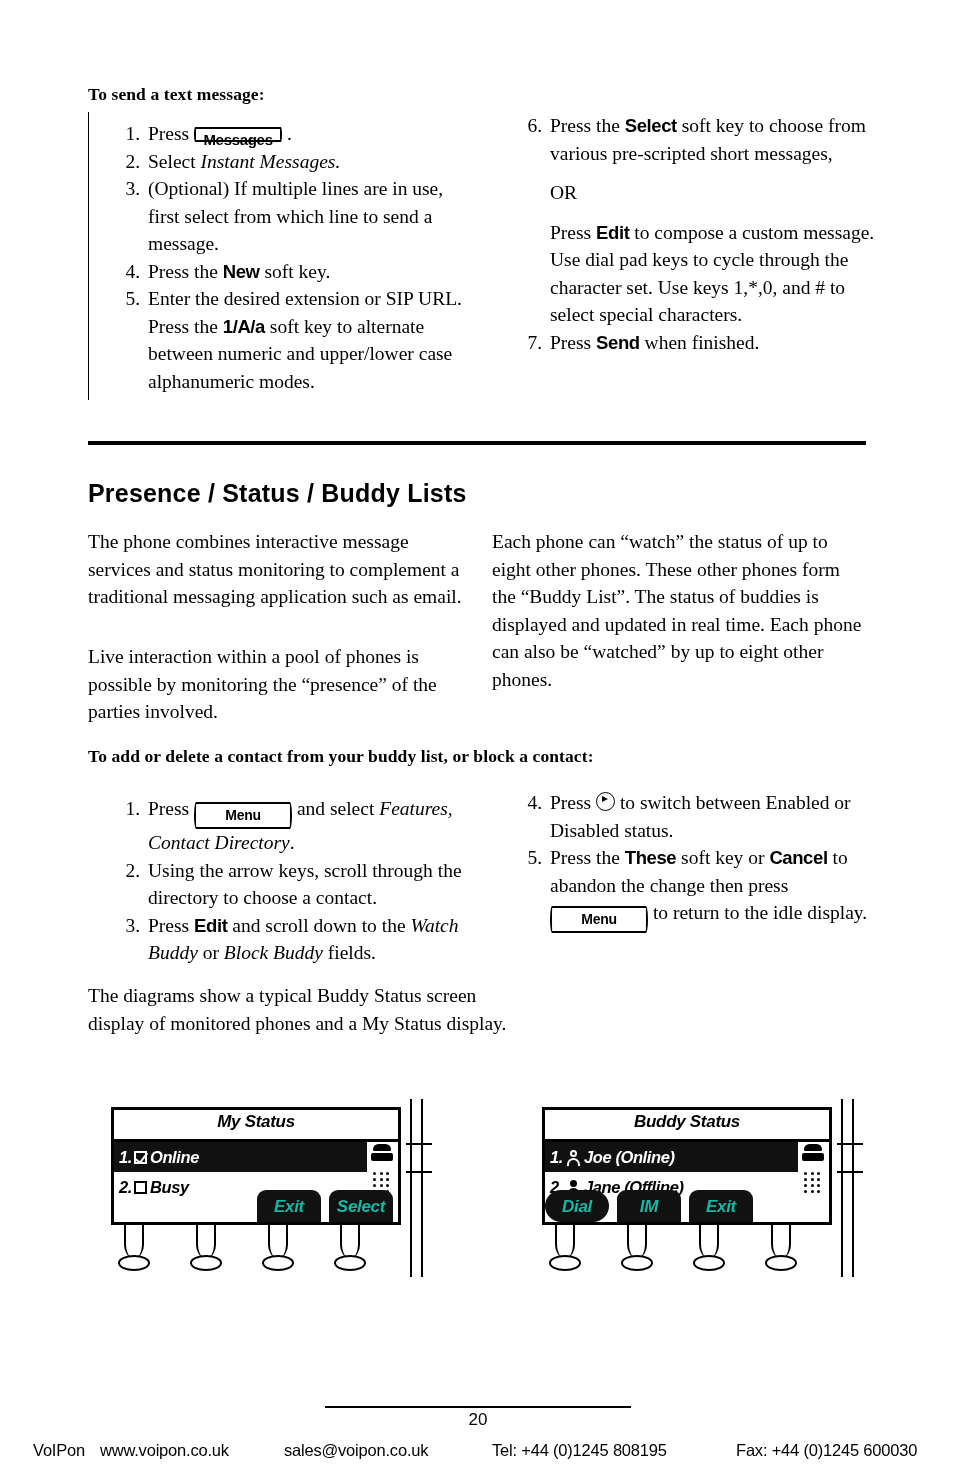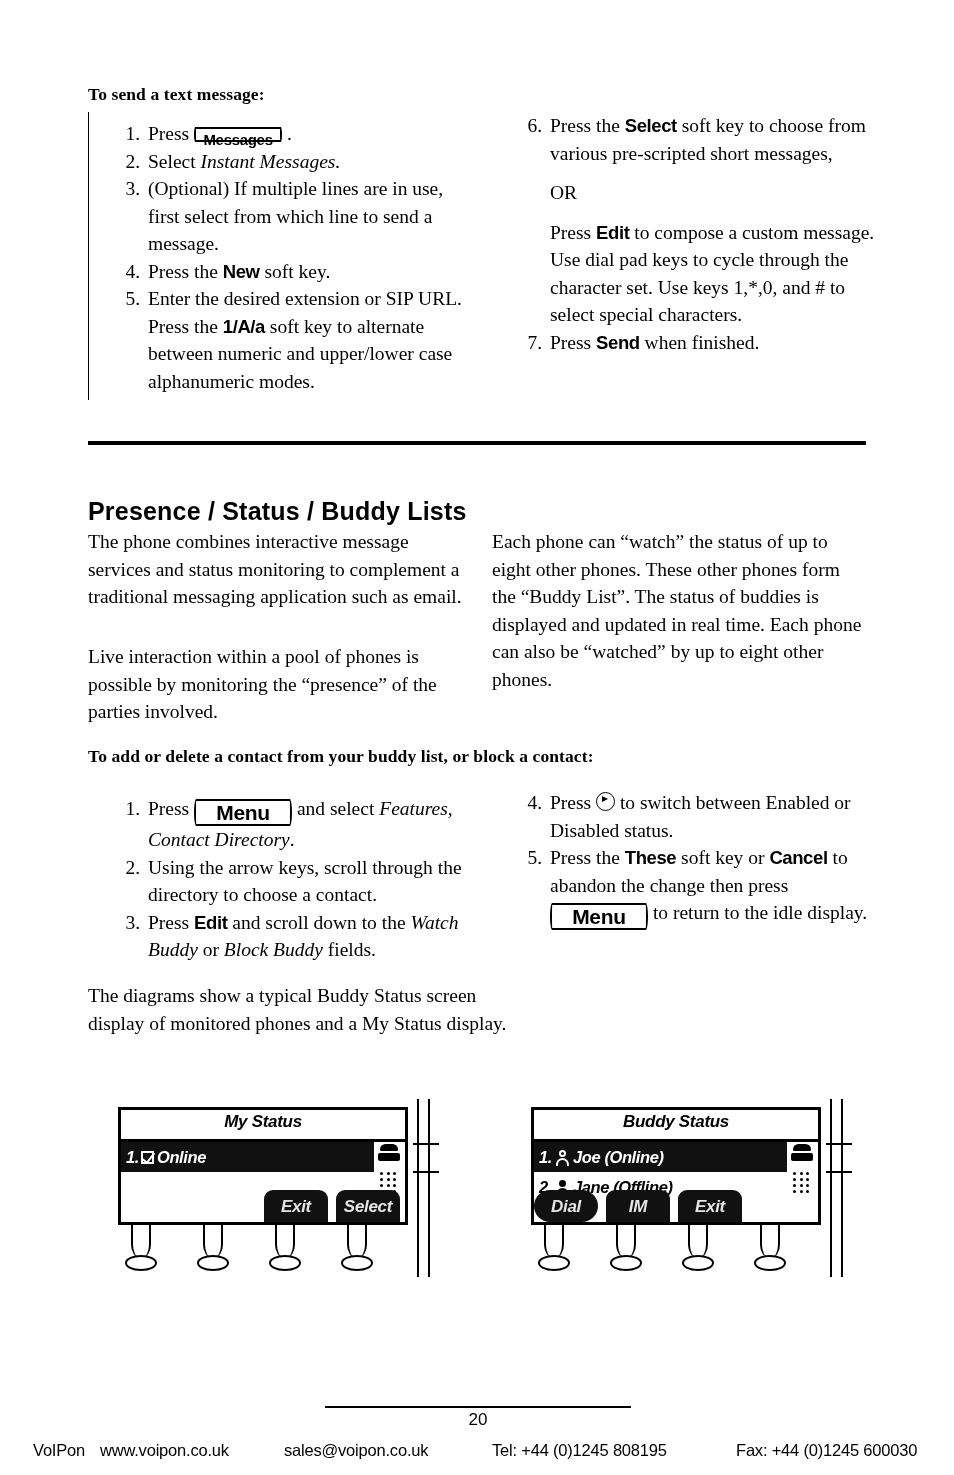--- a/index.html
+++ b/index.html
@@ -67,21 +67,21 @@
     border: 2.3px solid #000;
     border-radius: 3px / 18px;
     text-align: center;
     background: #fff;
     font-family: "Liberation Sans", "DejaVu Sans", sans-serif;
     font-weight: bold;
     letter-spacing: -0.3px;
     color: #000;
   }
   .hwkey.messages { width: 88px; height: 15px; line-height: 21px; font-size: 15px; }
-  .hwkey.menu     { width: 98px; height: 27px; line-height: 23px; font-size: 21px; }
+  .hwkey.menu     { width: 98px; height: 27px; line-height: 23px; font-size: 14px; }
 
   
   .circkey {
     display: inline-block;
     width: 17px; height: 17px;
     border: 1.9px solid #000;
     border-radius: 50%;
     position: relative;
     vertical-align: -2px;
   }
@@ -204,21 +204,21 @@
     position: absolute;
     left: 0; right: 0; bottom: 0;
     height: 33px;
   }
   .softkey {
     position: absolute;
     bottom: 0;
     width: 64px; height: 32px;
     background: #111;
     border-radius: 9px 9px 0 0;
-    color: #e5e5e5;
+    color: #14b8a6;
     text-align: center;
     line-height: 34px;
     font-family: "Liberation Sans", "DejaVu Sans", sans-serif;
     font-weight: bold;
     font-size: 17px;
     font-style: italic;
     letter-spacing: -0.3px;
   }
 
   .icon-phone {
@@ -357,21 +357,21 @@
     </div>
 
     <div class="li">
       <span class="num">7.</span>
       <span>Press </span><span class="sk">Send</span><span> when finished.</span>
     </div>
   </div>
 
   <div class="hrule" style="left:88px;top:441px;width:778px;height:3.6px;"></div>
 
-  <div class="section-title" style="left:88px;top:479px;margin-top:18px;">Presence / Status / Buddy Lists</div>
+  <div class="section-title" style="left:88px;top:479px;">Presence / Status / Buddy Lists</div>
 
   <div class="serif body-txt" style="position:absolute;left:88px;top:528px;width:374px;">The phone combines interactive message services and status monitoring to complement a traditional messaging application such as email.</div>
 
   <div class="serif body-txt" style="position:absolute;left:88px;top:643px;width:374px;">Live interaction within a pool of phones is possible by monitoring the “presence” of the parties involved.</div>
 
   <div class="serif body-txt" style="position:absolute;left:492px;top:528px;width:374px;">Each phone can “watch” the status of up to eight other phones.  These other phones form the “Buddy List”.  The status of buddies is displayed and updated in real time.  Each phone can also be “watched” by up to eight other phones.</div>
 
   <div class="h-bold serif" style="position:absolute;left:88px;top:746px;">To add or delete a contact from your buddy list, or block a contact:</div>
 
   <div class="olist serif body-txt" style="left:110px;top:795px;width:370px;">
@@ -400,30 +400,33 @@
     </div>
 
     <div class="li">
       <span class="num">5.</span>
       <span>Press the </span><span class="sk">These</span><span> soft key or </span><span class="sk">Cancel</span><span> to abandon the change then press </span><span class="hwkey menu">Menu</span><span> to return to the idle display.</span>
     </div>
   </div>
 
   <div class="serif body-txt" style="position:absolute;left:88px;top:982px;width:440px;">The diagrams show a typical Buddy Status screen display of monitored phones and a My Status display.</div>
 
-  <div class="phone-fig" style="left:110px;top:1107px;">
+  <div class="phone-fig" style="left:103px;top:1107px;">
 
     <div class="lcd">
       <div class="lcd-title">My Status</div>
       <div class="lcd-sep"></div>
 
       <div class="lcd-row r1">
         <span class="row-idx">1.</span><span class="chk on"></span><span>Online</span>
       </div>
 
+      <div class="lcd-row r2">
+        <span class="row-idx">2.</span><span class="chk"></span><span>Busy</span>
+      </div>
 
       <div class="icon-phone">
         <div class="handset"></div>
           <div class="base"></div>
       </div>
       <div class="icon-keypad">
         <i></i>
           <i></i>
           <i></i>
           <i></i>
@@ -461,21 +464,21 @@
       </div>
 
     <div class="edge-lines" style="left:303px;top:-8px;width:26px;height:178px;">
       <div class="v" style="left:4px;"></div>
       <div class="v" style="left:15px;"></div>
       <div class="h" style="top:44px;"></div>
       <div class="h" style="top:72px;"></div>
     </div>
   </div>
 
-  <div class="phone-fig" style="left:523px;top:1107px;">
+  <div class="phone-fig" style="left:534px;top:1107px;">
 
     <div class="lcd">
       <div class="lcd-title">Buddy Status</div>
       <div class="lcd-sep"></div>
 
       <div class="lcd-row r1">
         <span class="row-idx">1.</span><span class="person"><span class="head"></span><span class="body"></span></span><span>Joe (Online)</span>
       </div>
 
       <div class="lcd-row r2">

